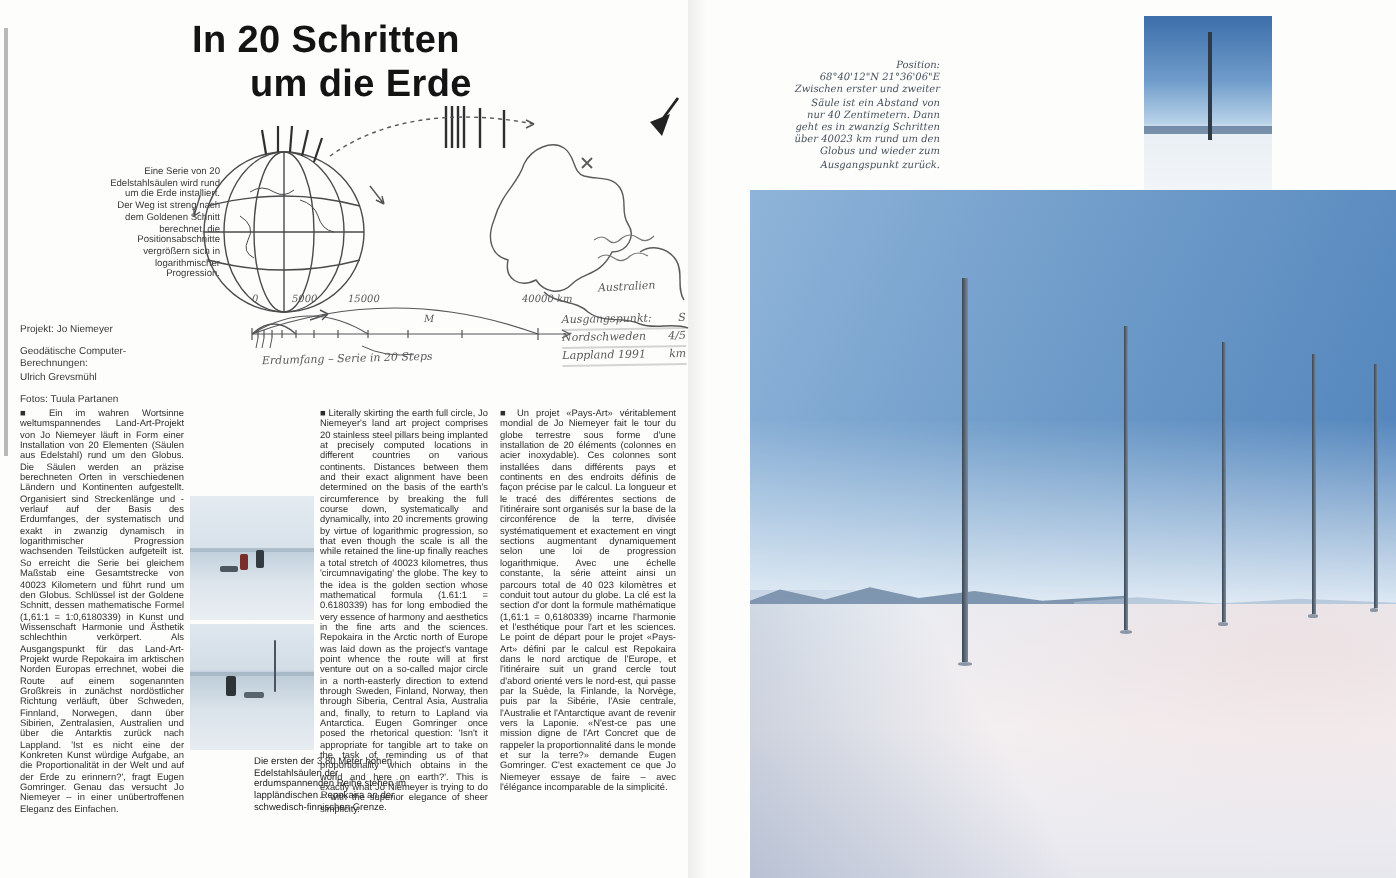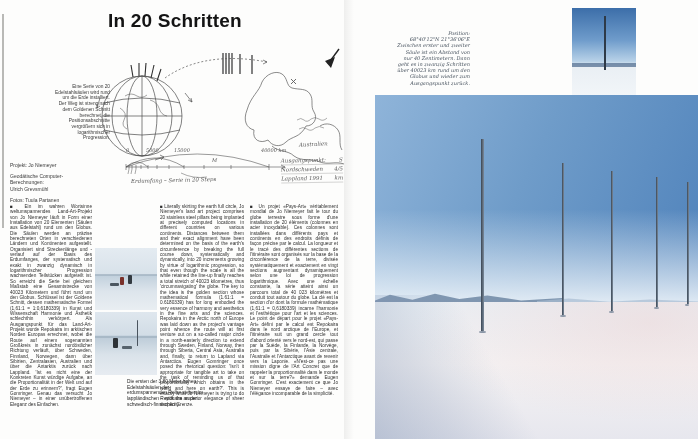--- a/index.html
+++ b/index.html
@@ -3,21 +3,21 @@
 <meta charset="utf-8">
 <style>
   html,body { margin:0; padding:0; background:#ffffff; }
   .spread { position:relative; width:698px; height:439px; background:#fdfdfc;
             font-family:"Liberation Sans", sans-serif; overflow:hidden; color:#222; }
 
   .spine { position:absolute; left:2px; top:14px; width:2px; height:214px; background:#b9b9b6; }
   .fold  { position:absolute; left:344px; top:0; width:10px; height:439px;
            background:linear-gradient(to right, rgba(0,0,0,0.06), rgba(0,0,0,0)); }
 
-  .title { position:absolute; left:108px; top:10px; font-size:19px; font-weight:bold;
+  .title { position:absolute; left:96px; top:10px; font-size:19px; font-weight:bold;
            color:#141414; line-height:22px; letter-spacing:.2px; }
   .title .l2 { margin-left:29px; }
 
   .intro { position:absolute; left:54px; top:84px; width:56px; font-size:4.8px;
            line-height:5.7px; text-align:right; color:#3a3a3a; }
 
   .credits { position:absolute; left:10px; top:162px; width:86px; font-size:5px;
              line-height:6.2px; color:#3a3a3a; }
   .credits .gap { height:5px; }
 
@@ -75,20 +75,21 @@
 </style>
 </head>
 <body>
 
 <div class="spread">
 
   <div class="spine"></div>
 
   <div class="title">
     <div>In 20 Schritten</div>
+    <div class="l2">um die Erde</div>
   </div>
 
   <div class="intro">Eine Serie von 20 Edelstahlsäulen wird rund um die Erde installiert. Der Weg ist streng nach dem Goldenen Schnitt berechnet, die Positionsabschnitte vergrößern sich in logarithmischer Progression.</div>
 
   <div class="credits">
     <div>Projekt: Jo Niemeyer</div>
     <div class="gap"></div>
     <div>Geodätische Computer-</div>
     <div>Berechnungen:</div>
     <div>Ulrich Grevsmühl</div>

